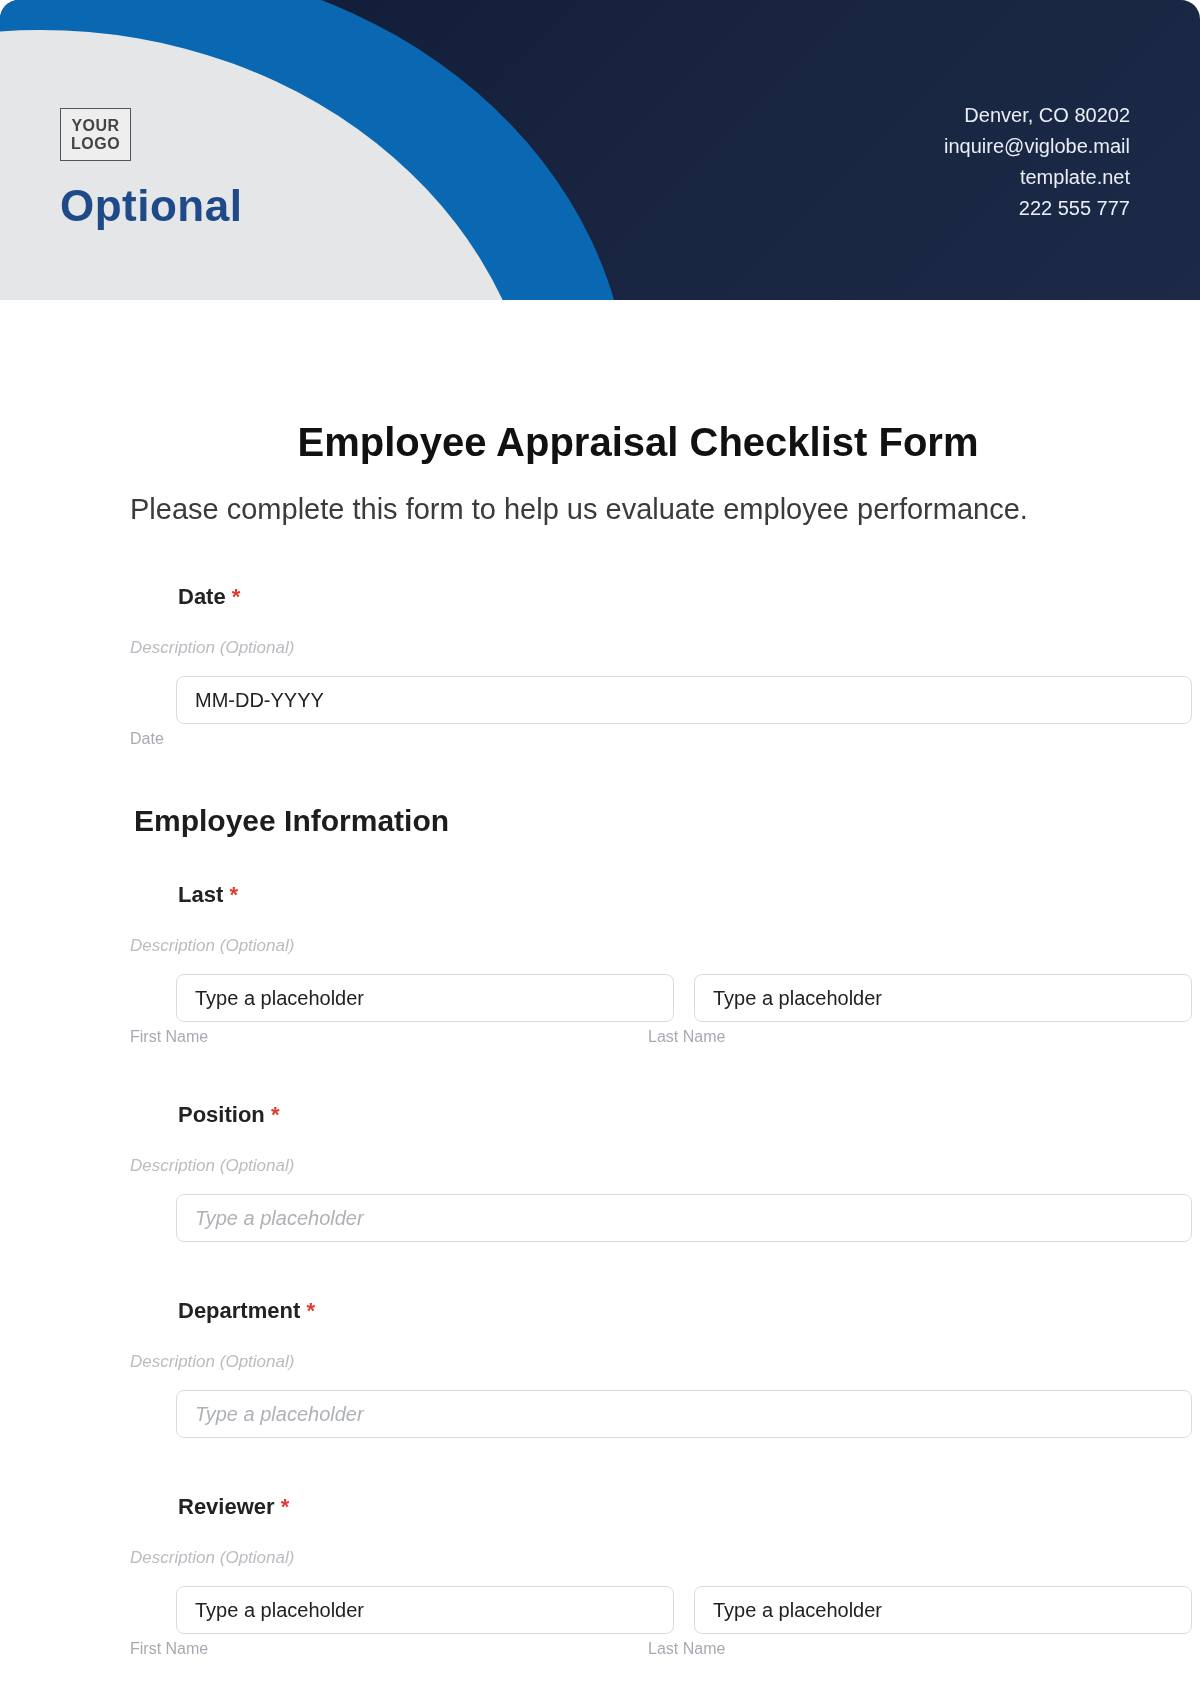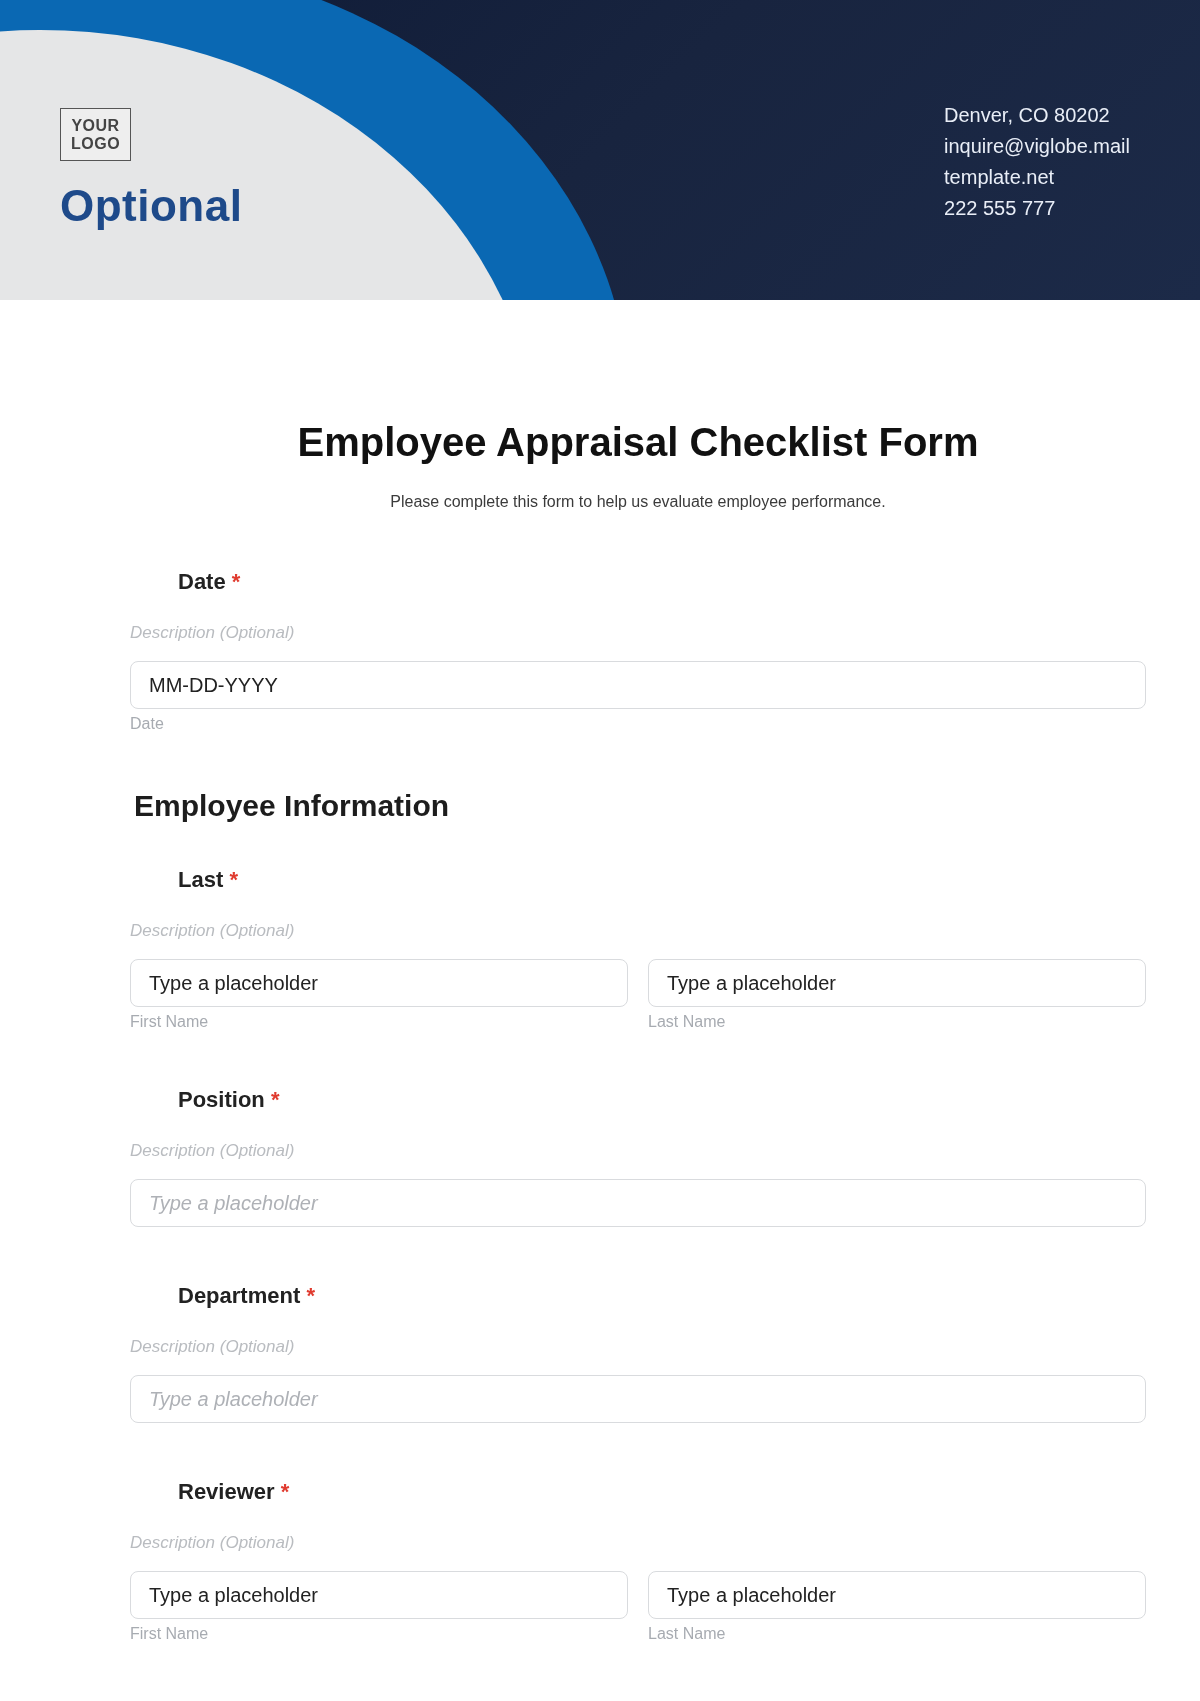--- a/index.html
+++ b/index.html
@@ -1,41 +1,41 @@
 <!DOCTYPE html>
 <html><head>
 <meta charset="utf-8">
 <style>
   * { box-sizing: border-box; margin: 0; padding: 0; }
   html, body { width: 1200px; height: 1701px; font-family: Arial, Helvetica, sans-serif; background: #fff; color: #222; }
-  .page { width: 1200px; height: 1701px; position: relative; overflow: hidden; }
+  .page { width: 1200px; height: 1701px; position: relative; overflow: hidden; border-radius: 19px; }
 
   
   .banner { position: relative; width: 100%; height: 300px; background: linear-gradient(135deg, #0e1a36 0%, #18243f 50%, #1c2a48 100%); overflow: hidden; }
   .banner .swoosh-blue { position: absolute; left: -420px; bottom: -560px; width: 1050px; height: 900px; border-radius: 50%; background: #0a68b3; }
   .banner .swoosh-grey { position: absolute; left: -460px; bottom: -600px; width: 1000px; height: 870px; border-radius: 50%; background: #e5e6e7; }
 
   .logo-box { position: absolute; left: 60px; top: 108px; display: flex; flex-direction: column; align-items: flex-start; }
   .logo-placeholder { border: 1px solid #555; padding: 8px 10px; font-size: 16px; line-height: 1.1; font-weight: 600; color: #444; background: #eee; text-align: center; letter-spacing: .5px; }
   .brand { margin-top: 20px; font-size: 44px; font-weight: 800; color: #1e4a8a; letter-spacing: .5px; }
 
-  .contact { position: absolute; right: 70px; top: 100px; color: #e9eef7; font-size: 20px; line-height: 1.55; }
+  .contact { position: absolute; right: 70px; top: 100px; text-align: right; color: #e9eef7; font-size: 20px; line-height: 1.55; }
 
   
   .form-wrap { padding: 120px 54px 0 130px; }
   .form-title { text-align: center; font-size: 40px; font-weight: 700; margin-bottom: 28px; color: #111; }
-  .form-subtitle { text-align: center; font-size: 16px; color: #3b3b3b; margin-bottom: 58px; }
+  .form-subtitle { font-size: 29px; color: #3b3b3b; margin-bottom: 58px; }
 
   .field-block { margin-bottom: 56px; }
   .field-label { font-size: 22px; font-weight: 700; color: #222; margin-left: 48px; }
   .req { color: #e03b2f; }
   .help { font-size: 17px; font-style: italic; color: #b9bcc0; margin-top: 28px; }
   .sublabel { font-size: 16px; color: #a7abb1; margin-top: 6px; }
 
-  .input { width: 100%; height: 48px; border: 1px solid #d9dbde; border-radius: 8px; padding: 0 18px; font-size: 20px; color: #222; background: #fff; margin-top: 18px; overflow:hidden; }
+  .input { width: 100%; height: 48px; border: 1px solid #d9dbde; border-radius: 8px; padding: 0 18px; font-size: 20px; color: #222; background: #fff; margin-top: 18px; overflow:hidden;margin-left:46px; }
   .input::placeholder { color: #222; }
   .input.italic::placeholder { color: #aeb1b6; font-style: italic; }
 
   .two-col { display: flex; gap: 20px; margin-top: 18px; }
   .two-col .col { flex: 1; }
   .two-col .input { margin-top: 0; }
 
   .section-h { font-size: 30px; font-weight: 700; color: #1d1d1d; margin: 40px 4px 44px; }
 </style>
 </head>

